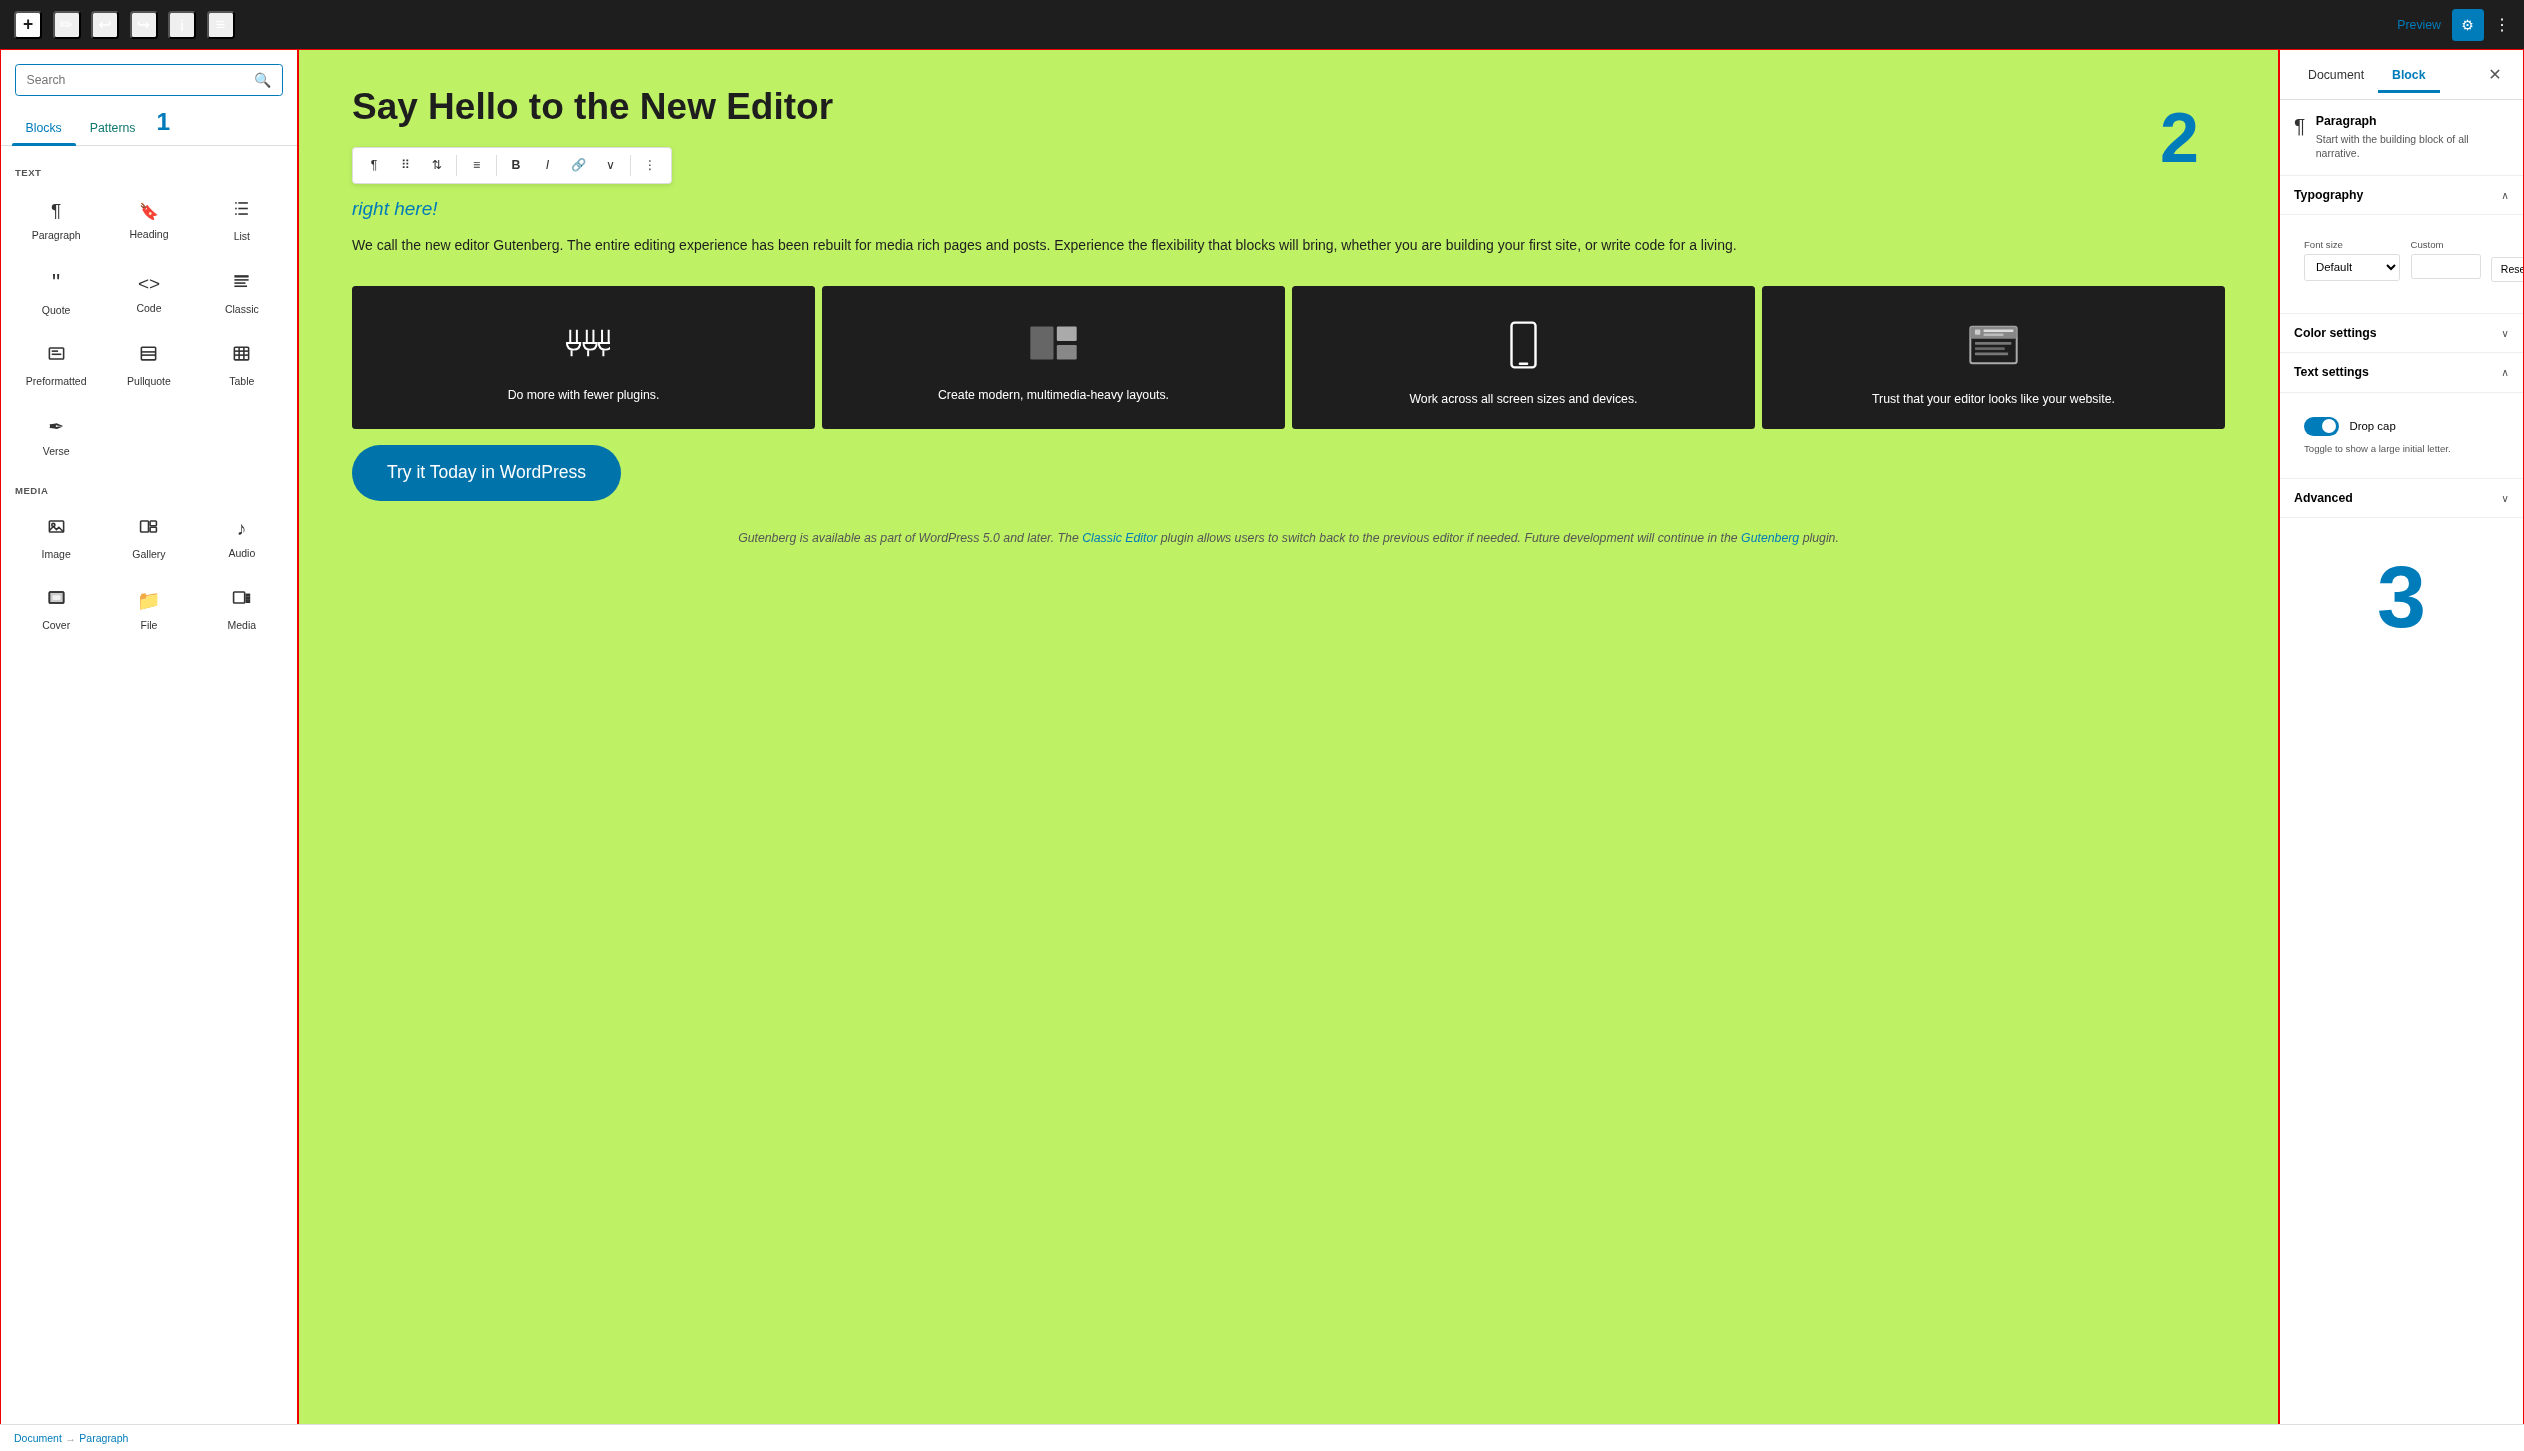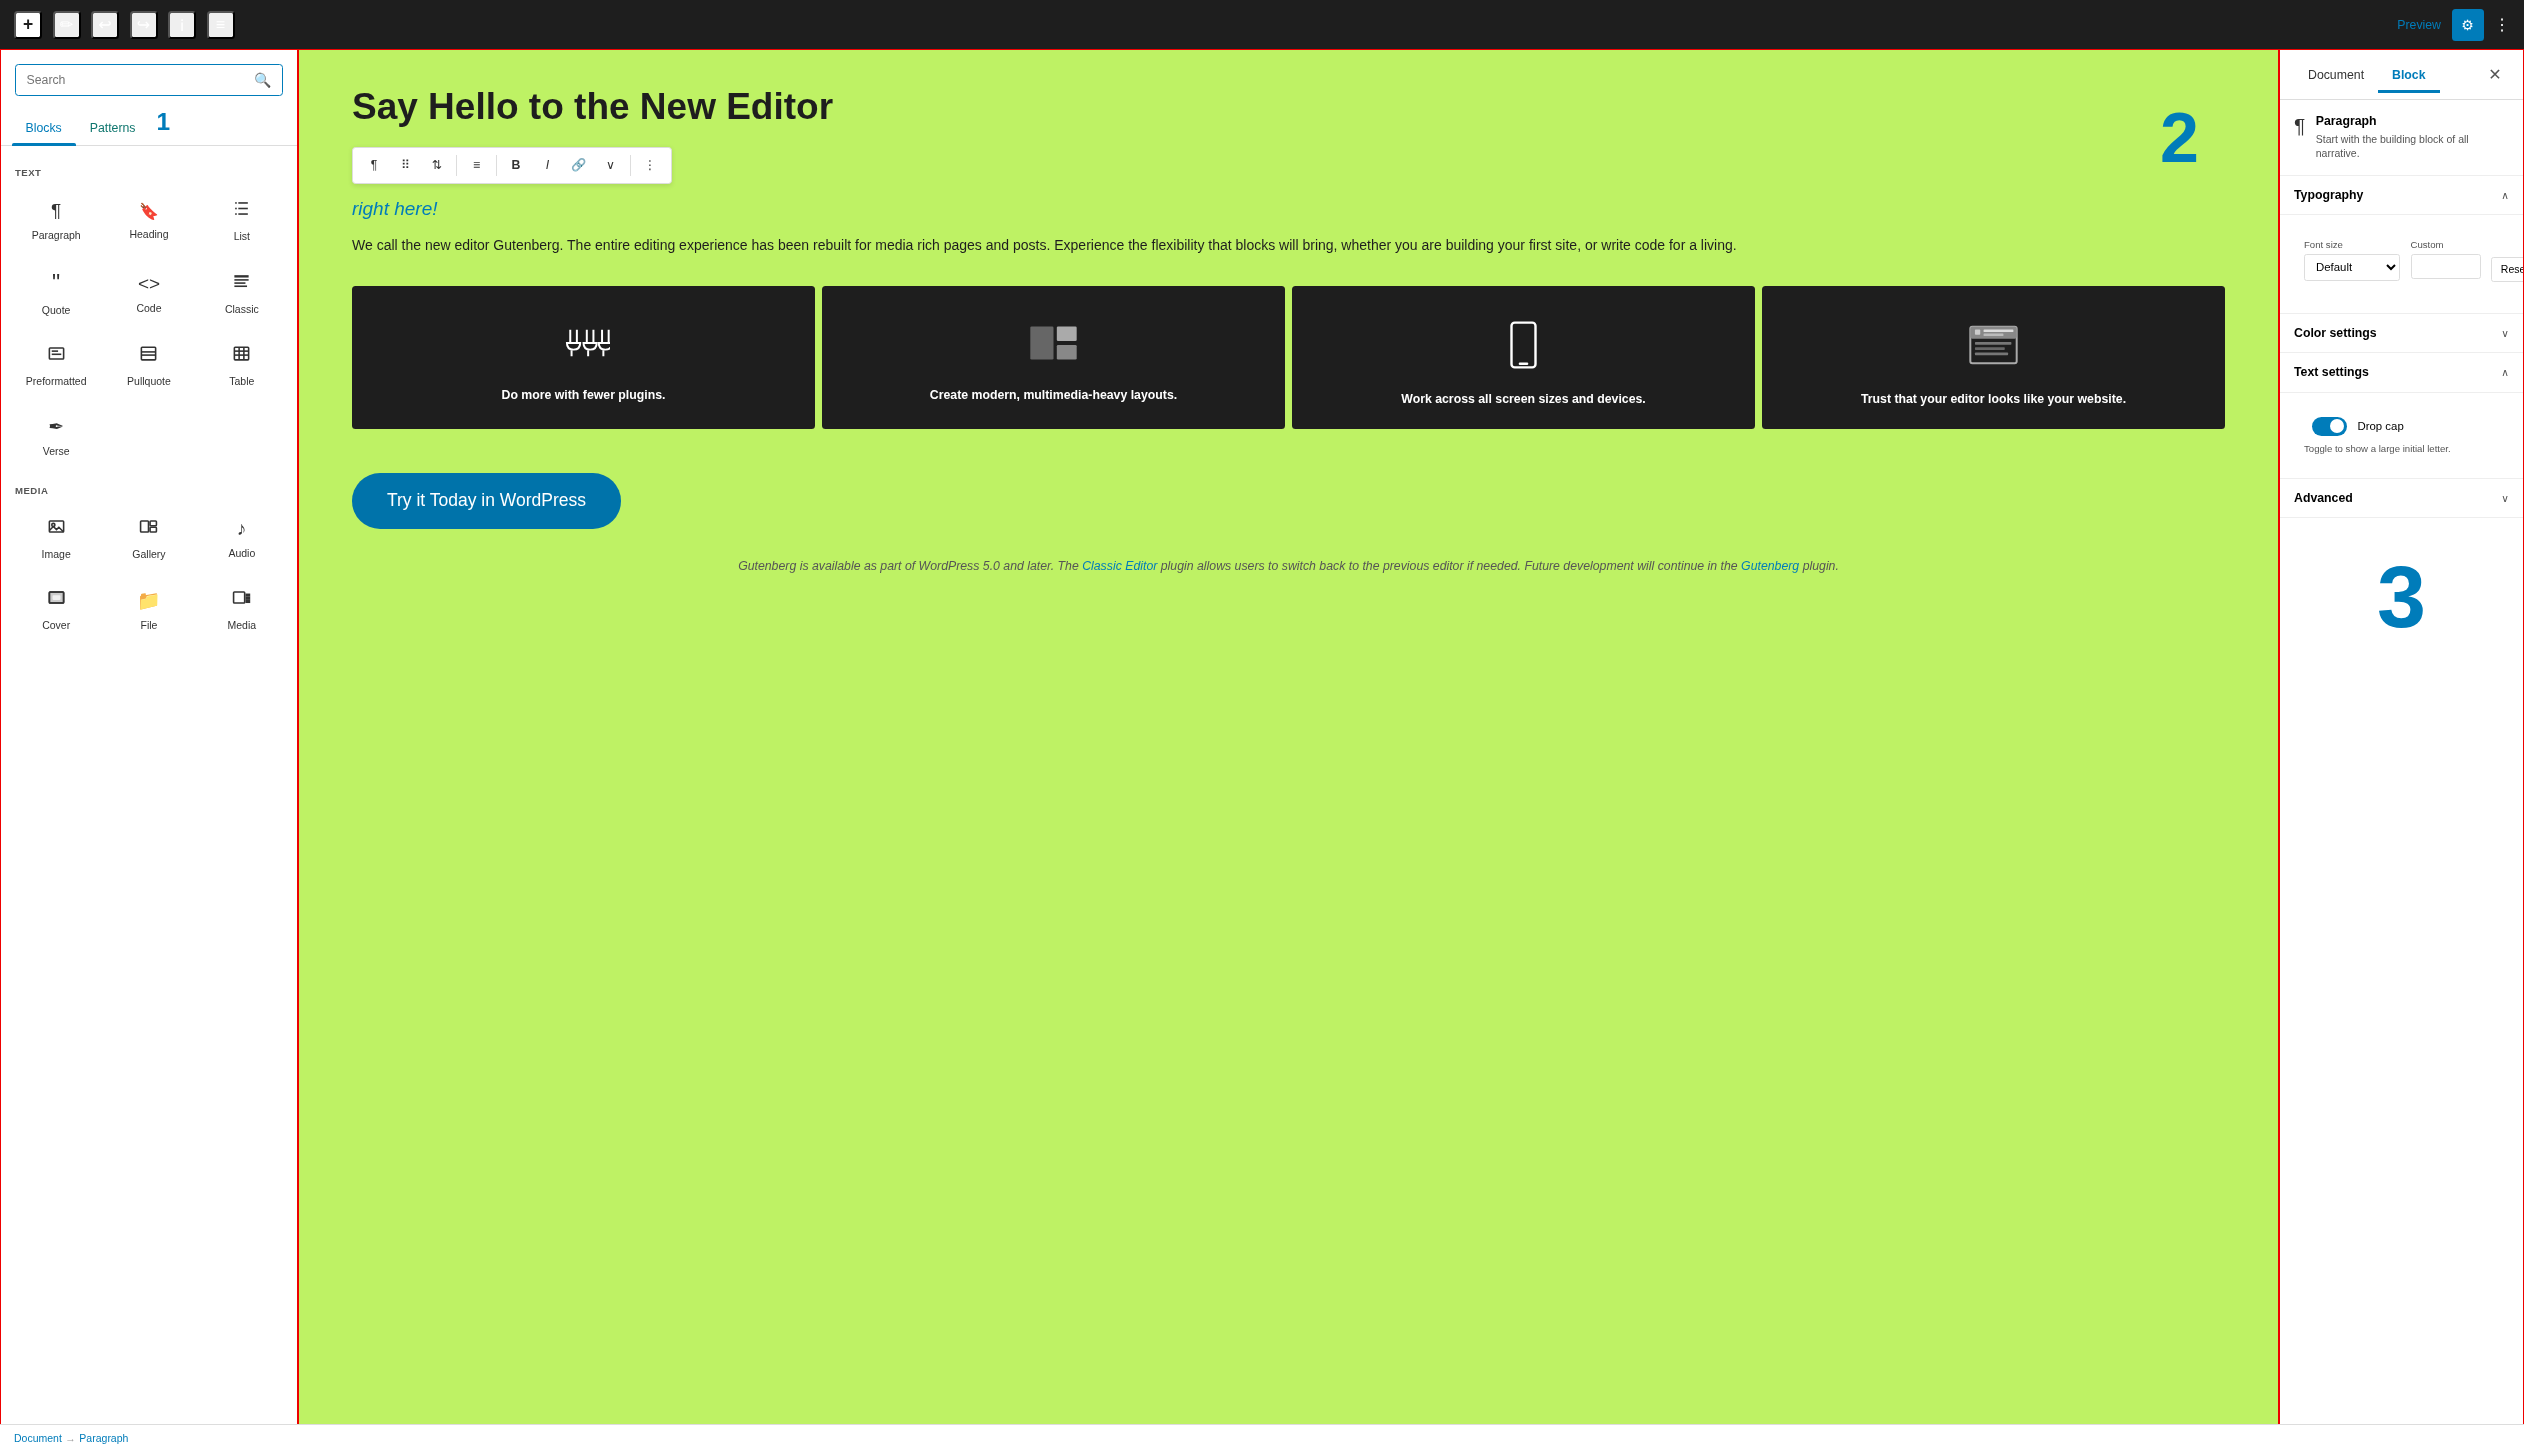--- a/index.html
+++ b/index.html
@@ -92,21 +92,21 @@
     .toolbar-btn {
       width: 28px; height: 28px; border: none; background: none;
       cursor: pointer; border-radius: 2.6px; display: flex; align-items: center;
       justify-content: center; font-size: 12.3px; color: #333;
     }
     .toolbar-divider { width: 0.9px; height: 21px; background: #ddd; margin: 0 1.8px; }
 
     .italic-text { font-style: italic; font-size: 19px; color: #007cba; margin-bottom: 14px; }
     .body-text { font-size: 14px; line-height: 1.7; color: #1e1e1e; margin-bottom: 28px; }
 
-    .feature-grid { display: grid; grid-template-columns: repeat(4, 1fr); gap: 7px; margin-bottom: 44px; font-weight: bold; }
+    .feature-grid { display: grid; grid-template-columns: repeat(4, 1fr); gap: 7px; margin-bottom: 16px; }
     .feature-card {
       background: #1e1e1e; color: #fff; border-radius: 3.5px;
       padding: 35px 17.5px 21px; display: flex; flex-direction: column;
       align-items: center; gap: 14px; text-align: center;
     }
     .feature-icon { font-size: 32px; }
     .feature-text { font-size: 12.3px; line-height: 1.4; }
 
     .cta-btn {
       background: #0073aa; color: #fff; border: none; border-radius: 44px;
@@ -169,21 +169,21 @@
     }
     .custom-input {
       border: 0.9px solid #ddd; border-radius: 2.6px; padding: 5.3px 7px;
       font-size: 11.4px; width: 70px;
     }
     .reset-btn {
       border: 0.9px solid #ddd; border-radius: 2.6px; padding: 5.3px 8.8px;
       font-size: 10.5px; background: #fff; cursor: pointer; margin-top: 17.5px;
     }
 
-    .toggle-row { display: flex; align-items: center; gap: 10.5px; margin-left: 8px; }
+    .toggle-row { display: flex; align-items: center; gap: 10.5px; }
     .toggle {
       width: 35px; height: 19px; background: #007cba; border-radius: 9.6px;
       position: relative; cursor: pointer;
     }
     .toggle::after {
       content: ''; position: absolute; width: 14px; height: 14px;
       background: #fff; border-radius: 50%; top: 2.6px; left: 18.4px;
       transition: left 0.2s;
     }
     .toggle-label { font-size: 11.4px; font-weight: 500; }

